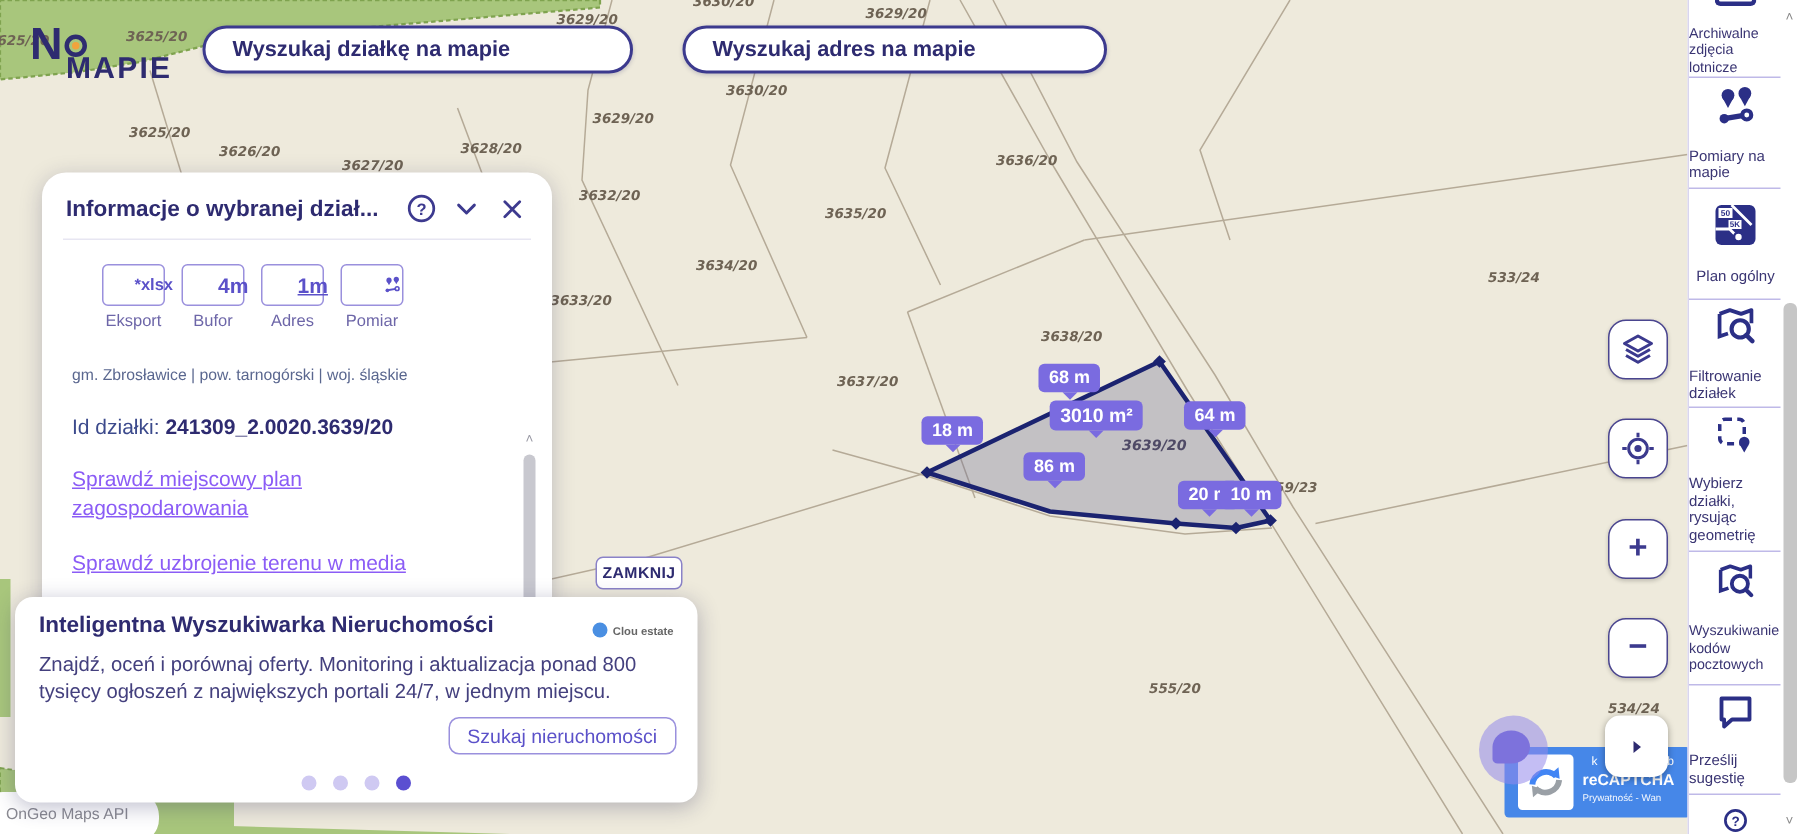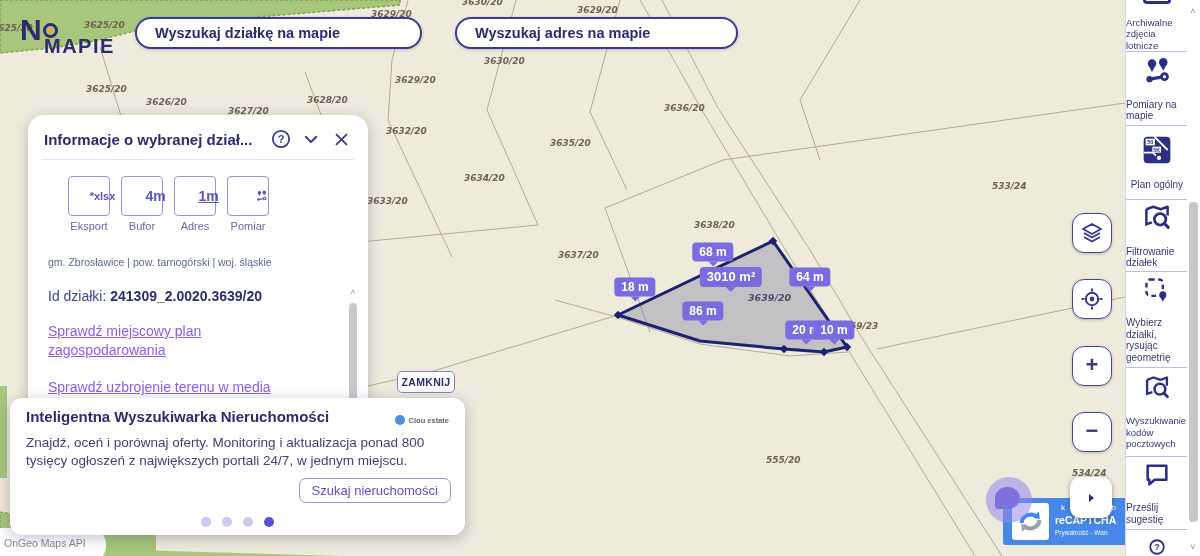--- a/index.html
+++ b/index.html
@@ -35,21 +35,21 @@
 
   .panel { position:absolute; left:28px; top:115px; width:340px; height:300px; background:#fff;
            border-radius:16px; box-shadow:0 3px 14px rgba(40,40,90,.25); z-index:5; }
   .panel-head { display:flex; align-items:center; padding:13px 16px 9px 16px; }
   .panel-title { font-size:15px; font-weight:bold; color:#2e2b70; white-space:nowrap; flex:1; }
   .panel-head .hicon { width:22px; height:22px; margin-left:8px; display:flex;
            align-items:center; justify-content:center; cursor:pointer; }
   .panel-div { height:1px; background:#e7e6f2; margin:0 14px; }
   .tools { display:flex; gap:7px; padding:16px 0 0 40px; }
   .tool { width:46px; }
-  .toolbox { width:42px; height:40px; border:1.5px solid #9a90dd; border-radius:4px;
+  .toolbox { width:42px; height:28px; border:1.5px solid #9a90dd; border-radius:4px;
            display:flex; align-items:center; justify-content:center; color:#5b51c9;
            font-weight:bold; cursor:pointer; background:#fff;padding-left:27px; }
   .toolcap { text-align:center; font-size:11px; color:#6d66a8; margin-top:4px; width:42px; }
   .addr { padding:20px 0 0 20px; }
   .addr-main { font-size:14px; font-weight:bold; color:#2e2b70; }
   .addr-sub { font-size:10.5px; color:#5a678f; margin-top:4px; }
   .idline { padding:20px 0 0 20px; font-size:14px; color:#3c4a8c; }
   .idline b { color:#2e2b70; }
   .plink { display:block; margin:18px 0 0 20px; width:245px; font-size:14px;
            color:#8b5cf6; text-decoration:underline; line-height:19px; cursor:pointer; }

